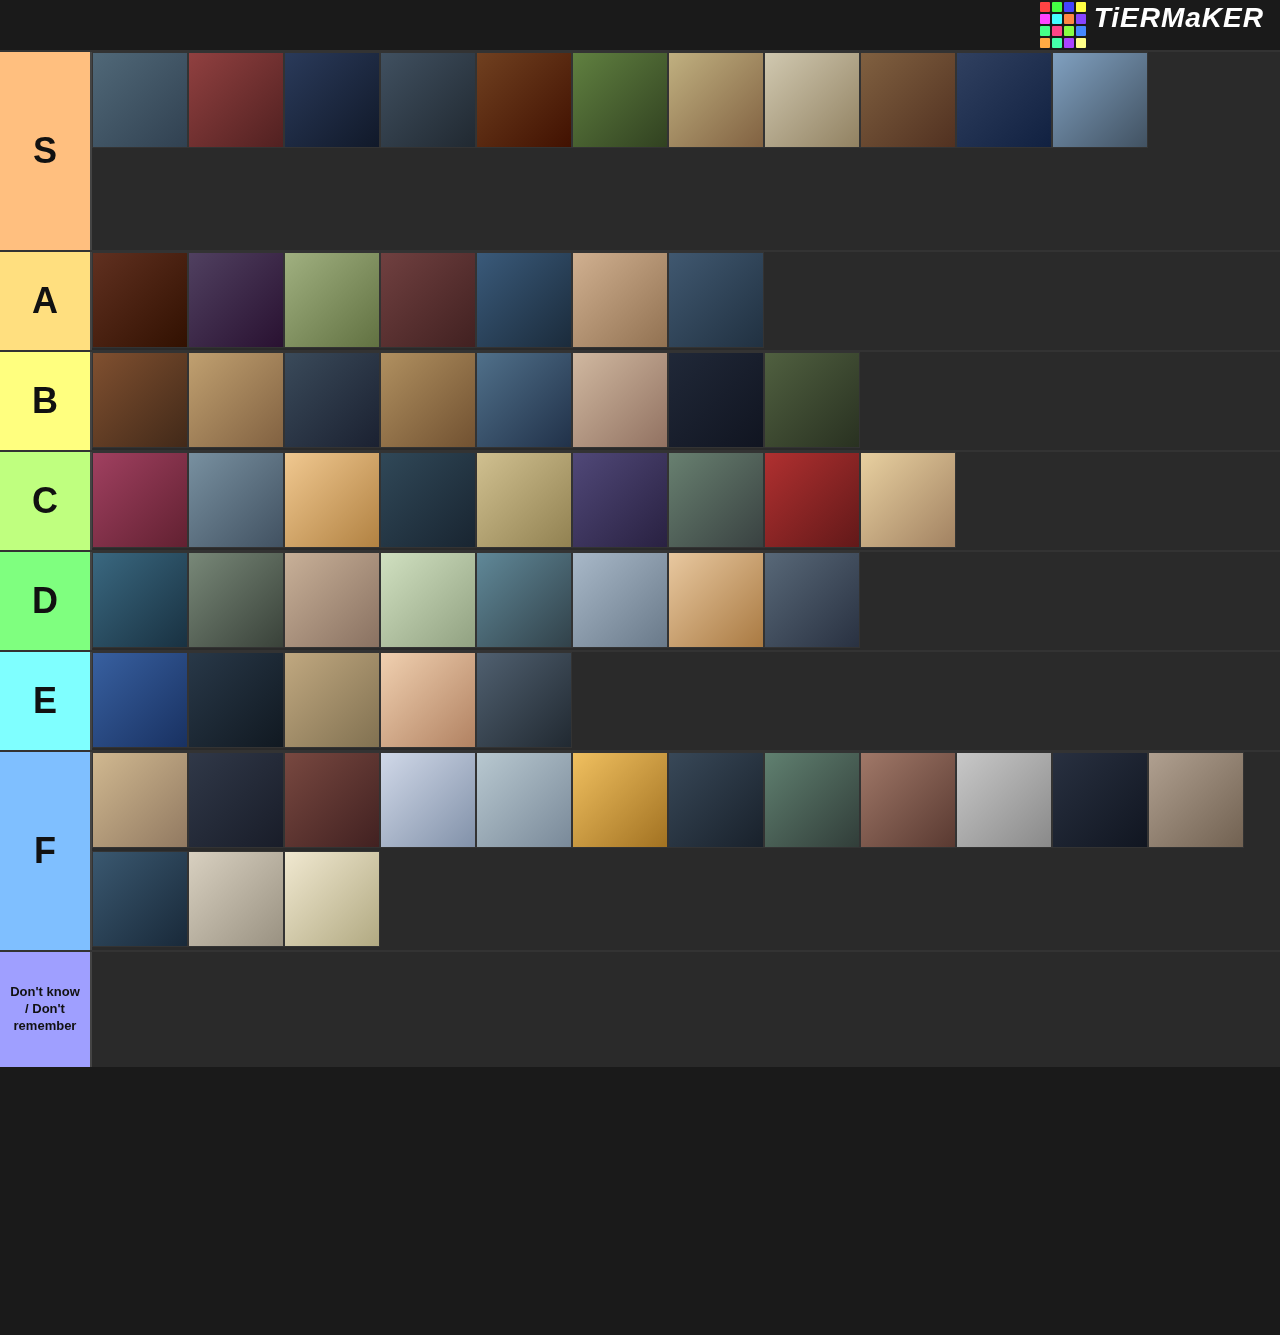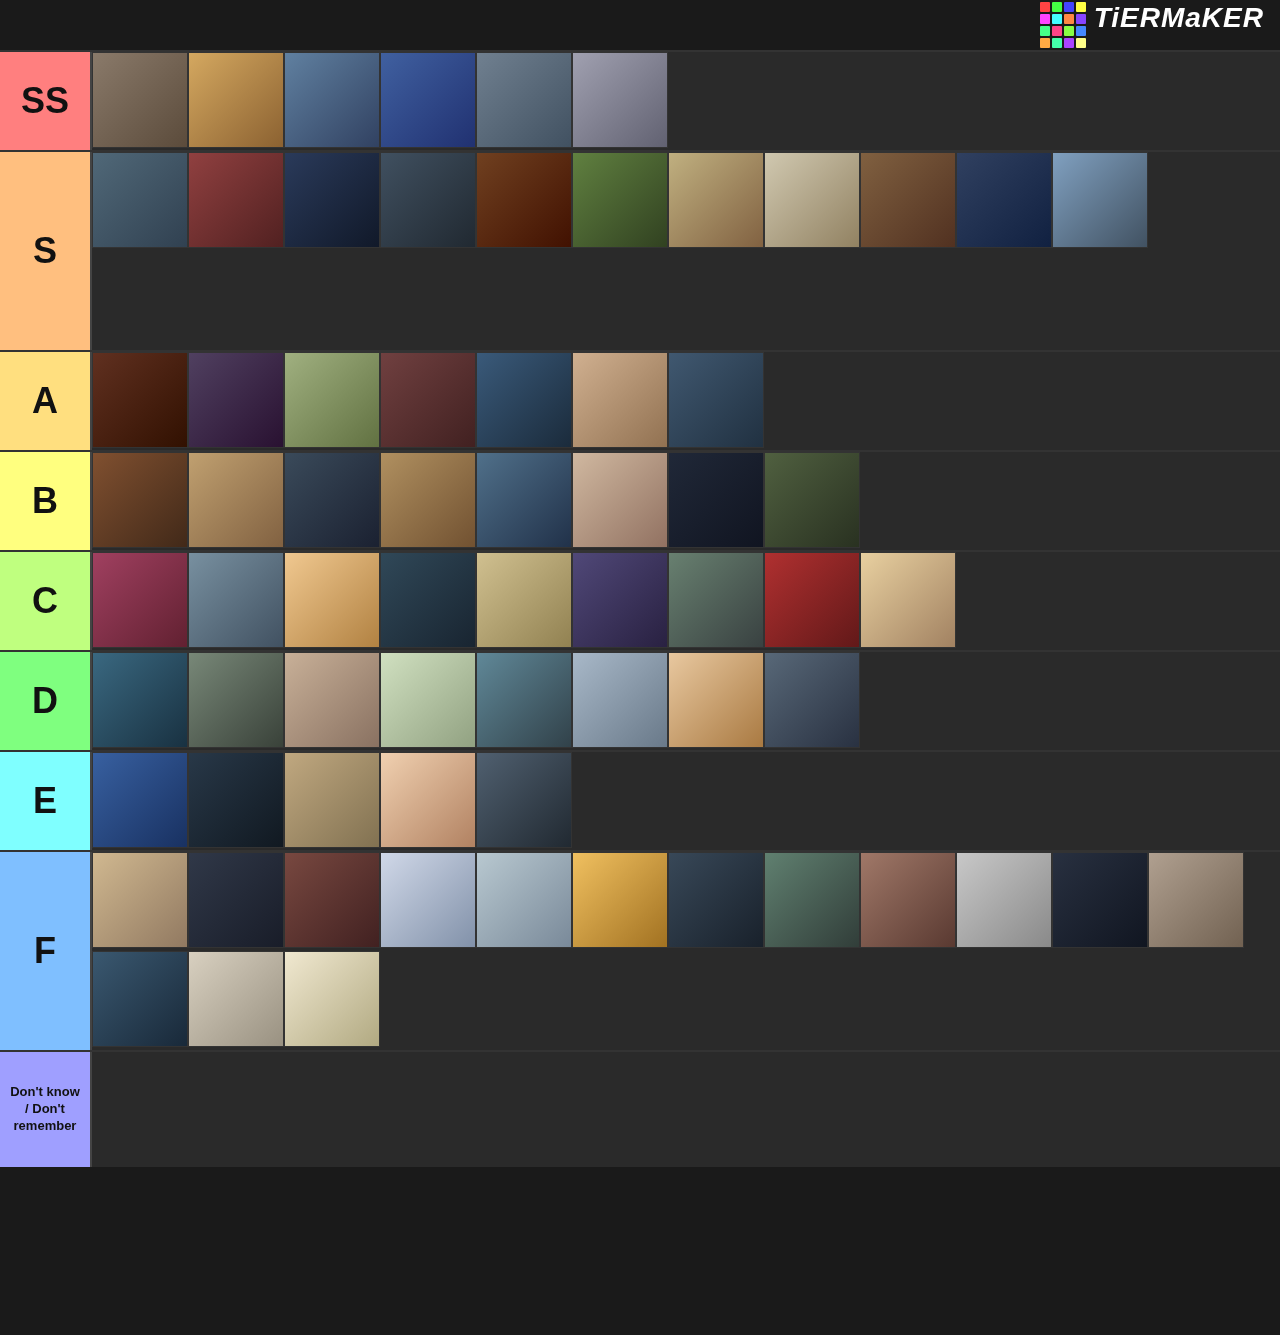--- a/index.html
+++ b/index.html
@@ -214,43 +214,20 @@
         <div class="logo-cell" style="background:#4488ff;"></div>
         <div class="logo-cell" style="background:#ffaa44;"></div>
         <div class="logo-cell" style="background:#44ffaa;"></div>
         <div class="logo-cell" style="background:#aa44ff;"></div>
         <div class="logo-cell" style="background:#ffff88;"></div>
       </div>
       <div class="logo-text">TiERMaKER</div>
     </div>
   </div>
 
-  <div class="tier-row">
-    <div class="tier-label tier-ss">SS</div>
-    <div class="tier-content">
-      <div class="char-slot">
-          <div class="char-img c1"></div>
-        </div>
-      <div class="char-slot">
-          <div class="char-img c2"></div>
-        </div>
-      <div class="char-slot">
-          <div class="char-img c3"></div>
-        </div>
-      <div class="char-slot">
-          <div class="char-img c4"></div>
-        </div>
-      <div class="char-slot">
-          <div class="char-img c5"></div>
-        </div>
-      <div class="char-slot">
-          <div class="char-img c6"></div>
-        </div>
-    </div>
-  </div>
 
   <div class="tier-row" style="min-height:200px;">
     <div class="tier-label tier-s">S</div>
     <div class="tier-content">
       <div class="char-slot">
           <div class="char-img c7"></div>
         </div>
       <div class="char-slot">
           <div class="char-img c9"></div>
         </div>

